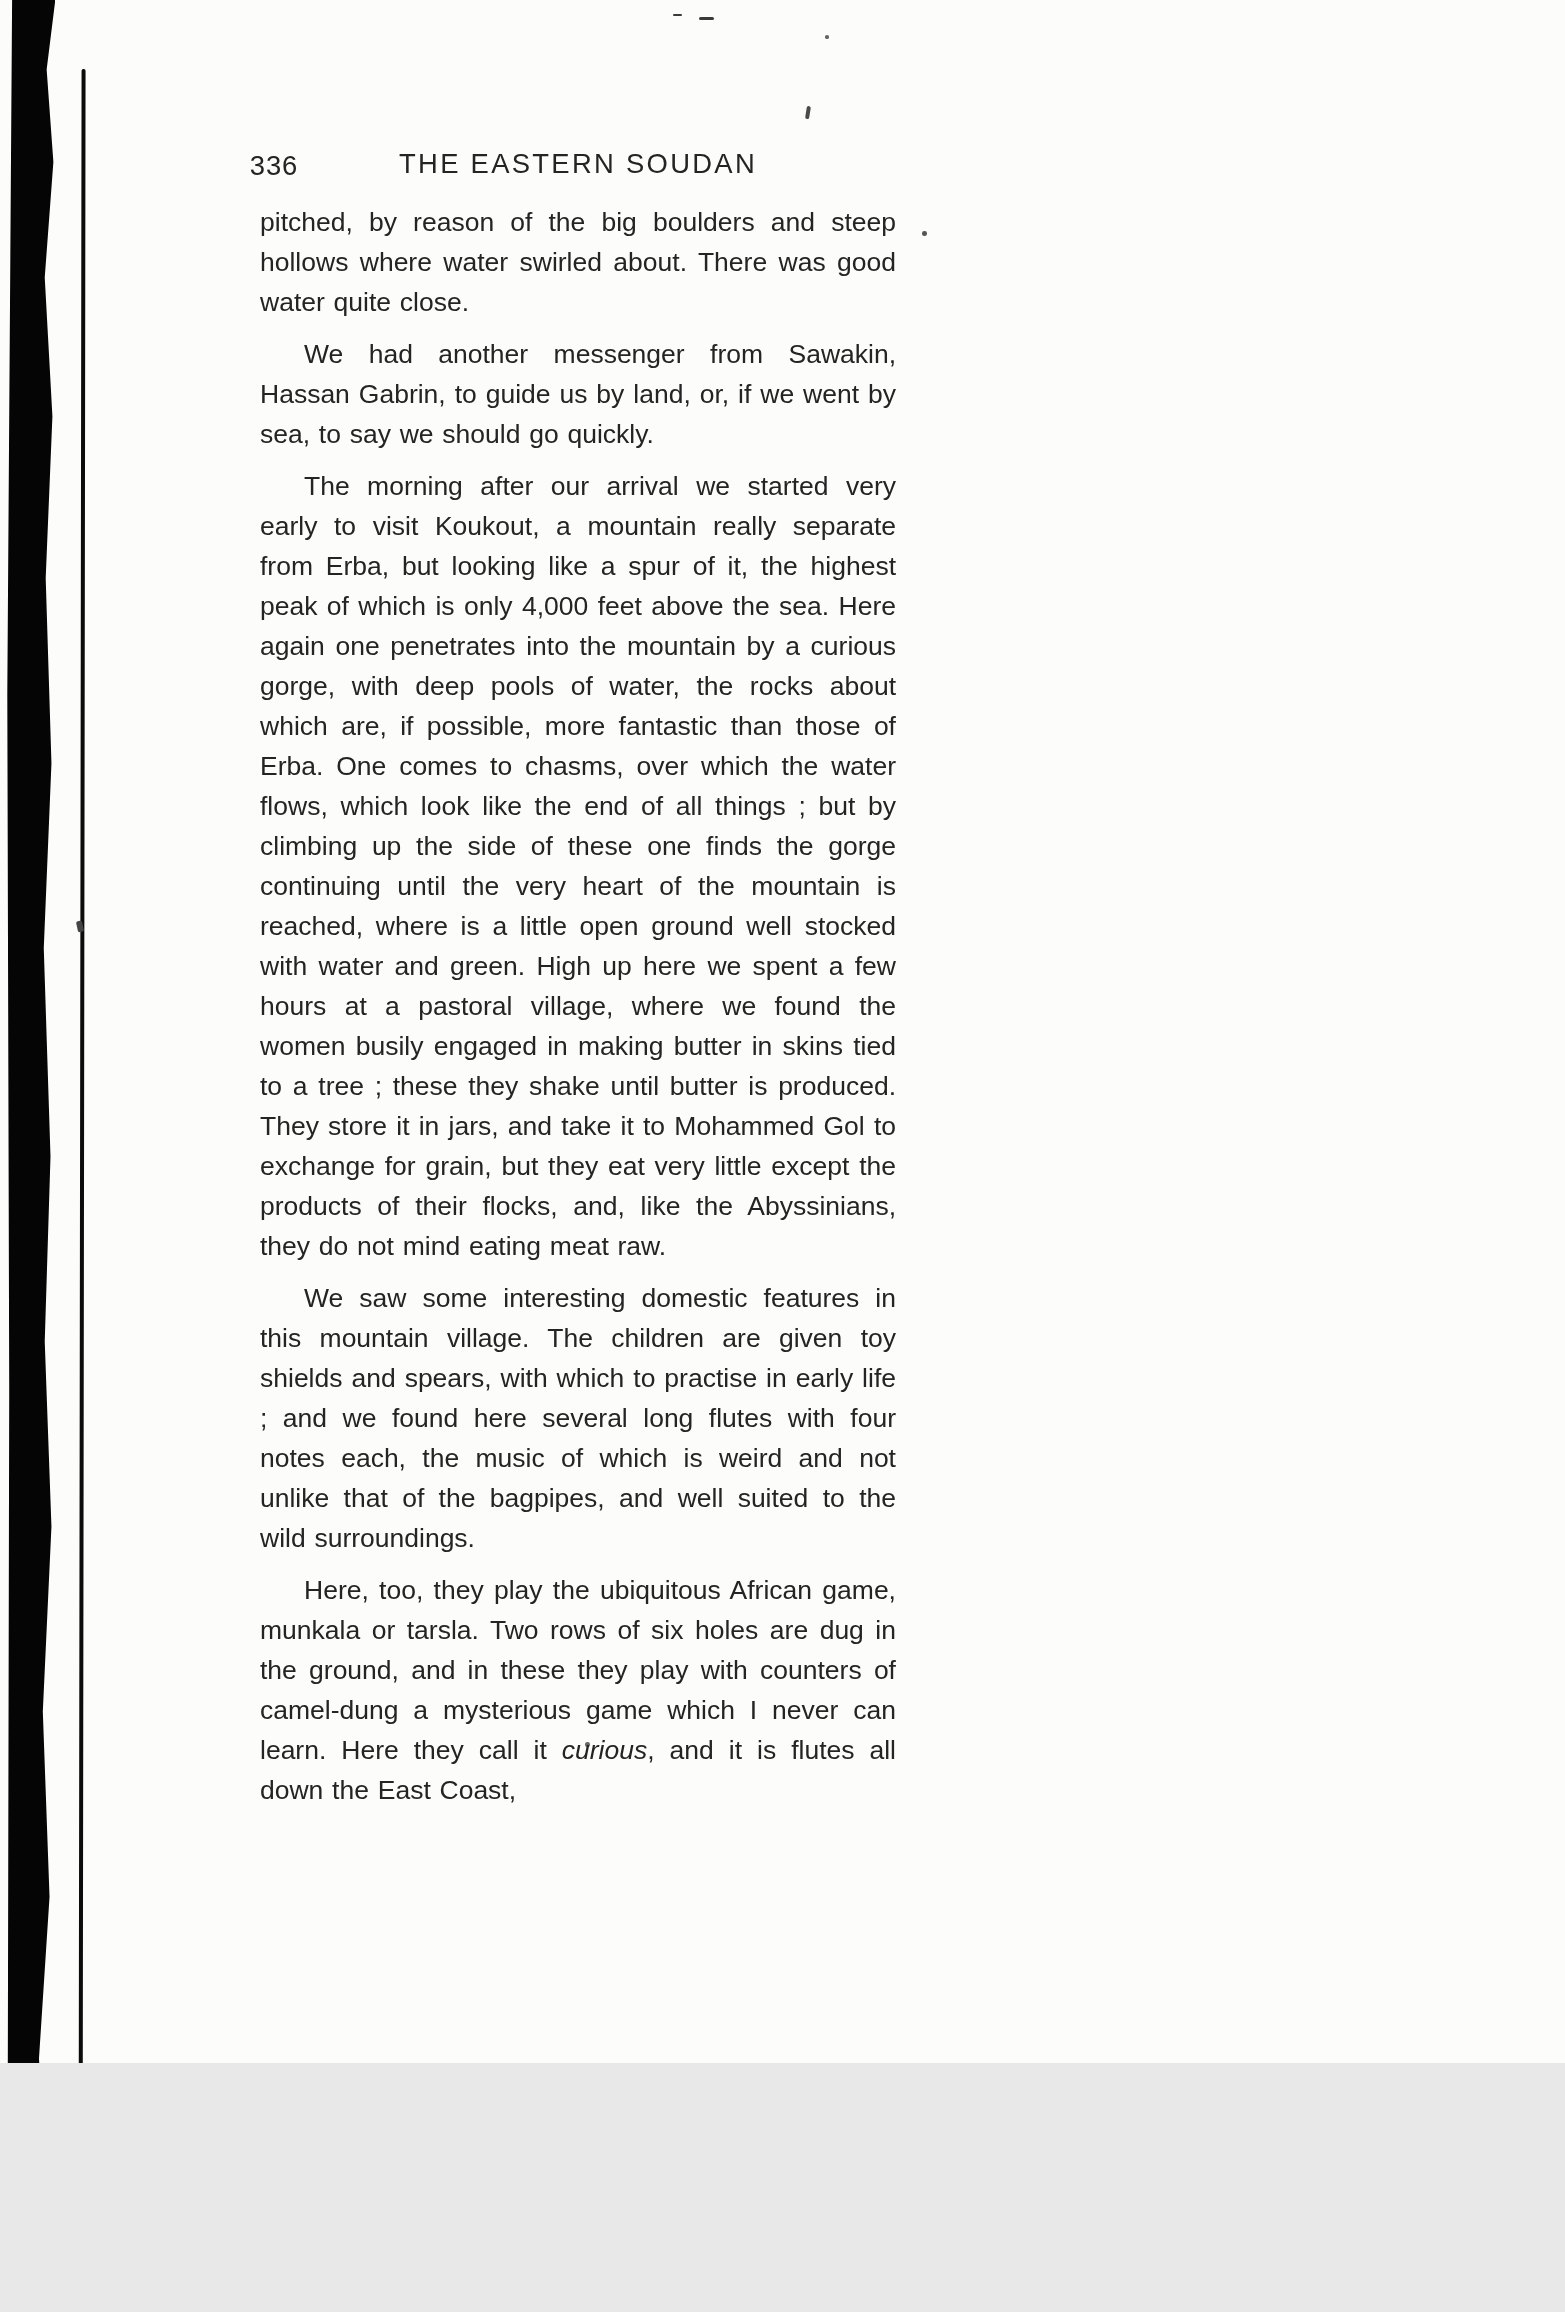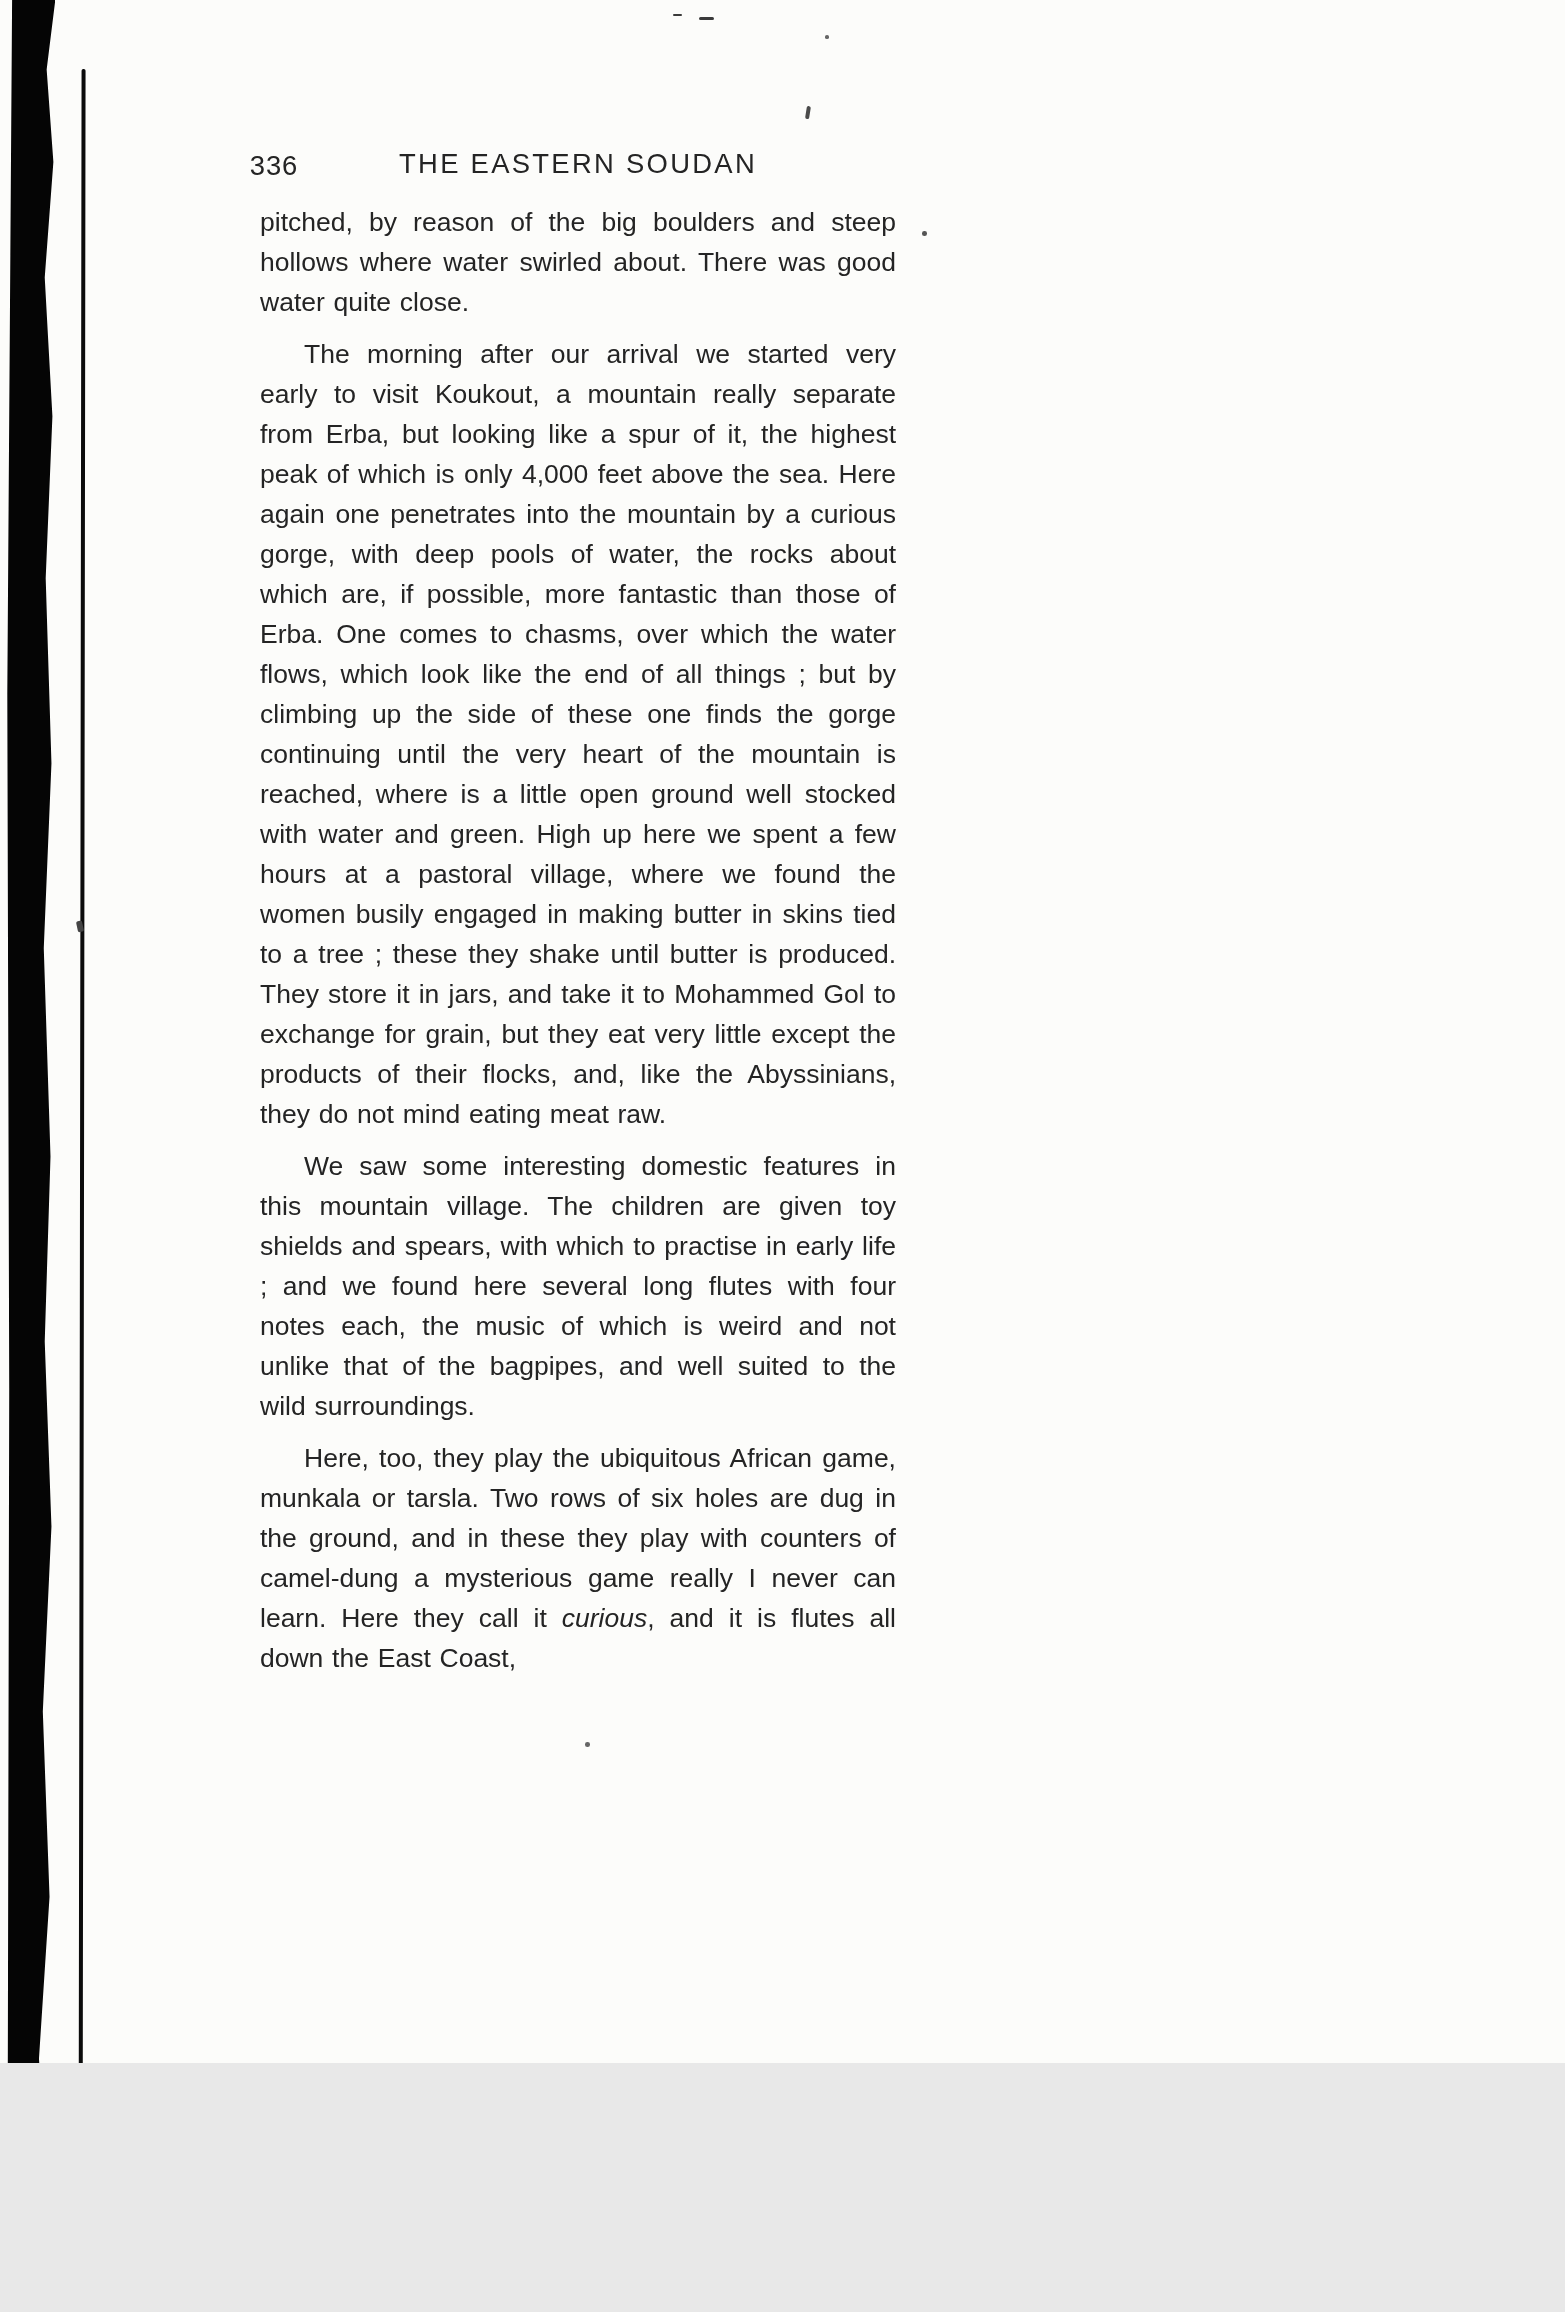--- a/index.html
+++ b/index.html
@@ -111,20 +111,21 @@
   <div class="speck dot3"></div>
   <div class="speck dot4"></div>
 
   <div class="text-block">
     <div class="header-row">
       <span class="page-number">336</span>
       <span class="running-title">THE EASTERN SOUDAN</span>
     </div>
     <div class="body-text" id="paragraphs">
         <p class="para"><span>pitched, by reason of the big boulders and steep hollows where water swirled about. There was good water quite close.</span></p>
+        <p class="para indent"><span>We had another messenger from Sawakin, Hassan Gabrin, to guide us by land, or, if we went by sea, to say we should go quickly.</span></p>
         <p class="para indent"><span>The morning after our arrival we started very early to visit Koukout, a mountain really separate from Erba, but looking like a spur of it, the highest peak of which is only 4,000 feet above the sea. Here again one penetrates into the mountain by a curious gorge, with deep pools of water, the rocks about which are, if possible, more fantastic than those of Erba. One comes to chasms, over which the water flows, which look like the end of all things ; but by climbing up the side of these one finds the gorge continuing until the very heart of the mountain is reached, where is a little open ground well stocked with water and green. High up here we spent a few hours at a pastoral village, where we found the women busily engaged in making butter in skins tied to a tree ; these they shake until butter is produced. They store it in jars, and take it to Mohammed Gol to exchange for grain, but they eat very little except the products of their flocks, and, like the Abyssinians, they do not mind eating meat raw.</span></p>
         <p class="para indent"><span>We saw some interesting domestic features in this mountain village. The children are given toy shields and spears, with which to practise in early life ; and we found here several long flutes with four notes each, the music of which is weird and not unlike that of the bagpipes, and well suited to the wild surroundings.</span></p>
-        <p class="para indent"><span>Here, too, they play the ubiquitous African game, munkala or tarsla. Two rows of six holes are dug in the ground, and in these they play with counters of camel-dung a mysterious game really I never can learn. Here they call it </span><em>curious</em><span>, and it is flutes all down the East Coast,</span></p>
+        <p class="para indent"><span>Here, too, they play the ubiquitous African game, munkala or tarsla. Two rows of six holes are dug in the ground, and in these they play with counters of camel-dung a mysterious game which I never can learn. Here they call it </span><em>curious</em><span>, and it is flutes all down the East Coast,</span></p>
       </div>
   </div>
 
 </div>
 
 
 </body></html>

